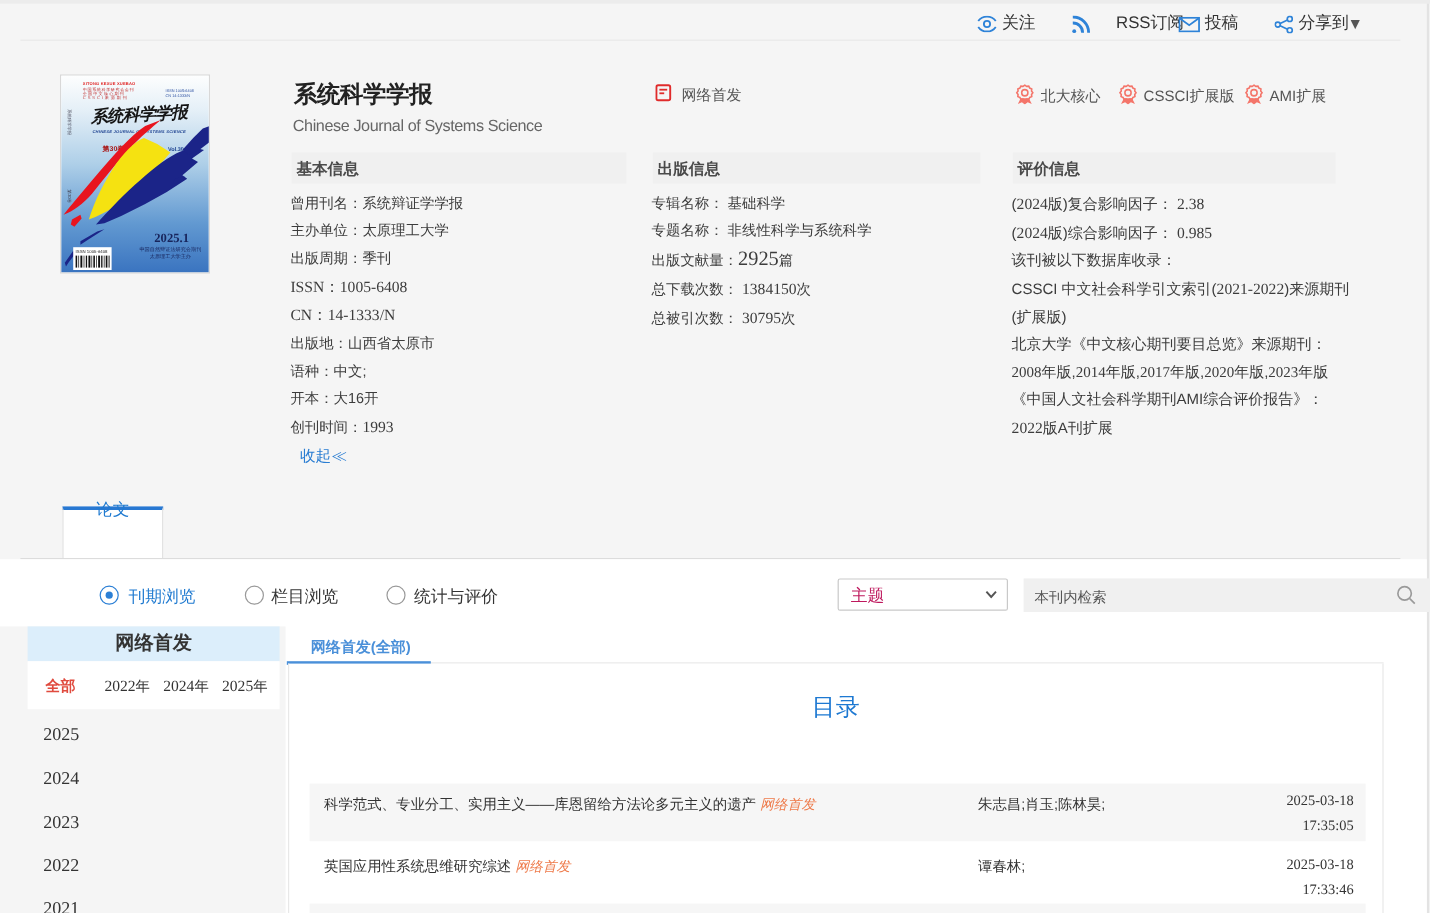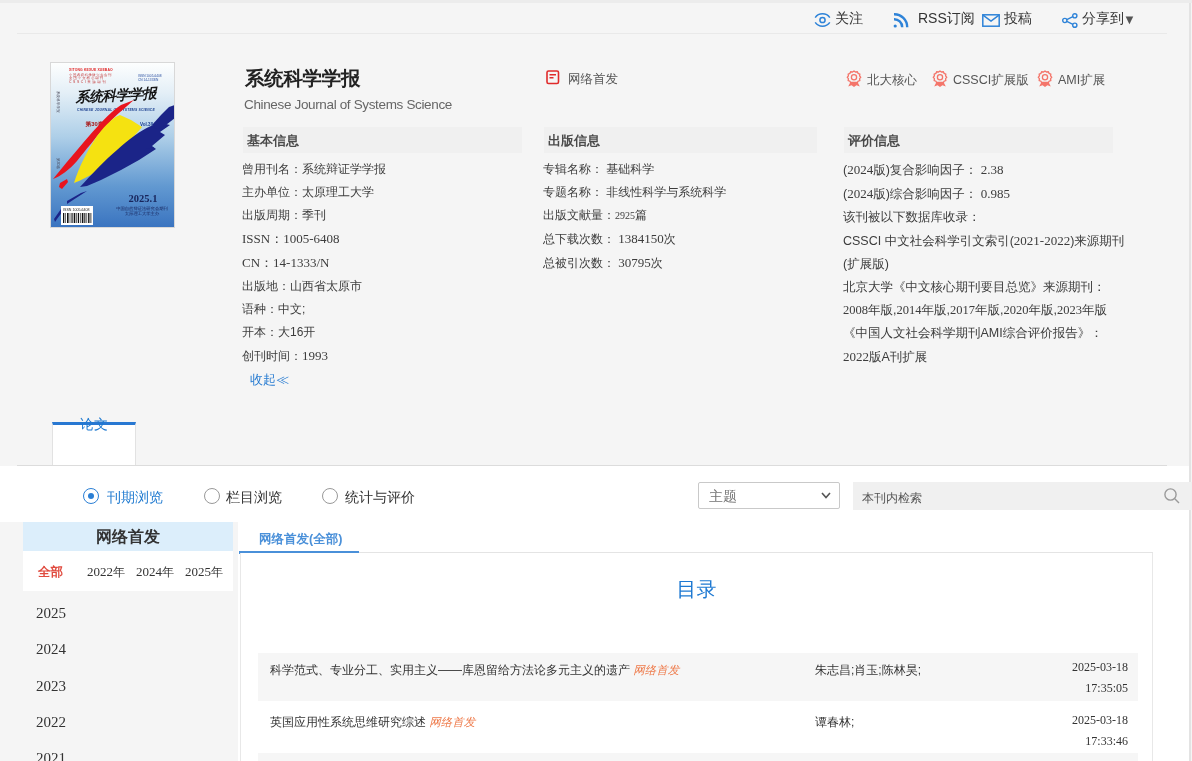--- a/index.html
+++ b/index.html
@@ -26,21 +26,21 @@
     </svg>
   </span>
   <span class="abs" style="left:25px;top:0;">关注</span>
   <span class="abs" style="left:83px;top:3px;">
     <svg width="16" height="15" viewBox="0 0 16 15">
       <path d="M1 6.2 A8 8 0 0 1 9.2 14.2" fill="none" stroke="#2e83d8" stroke-width="2.4"></path>
       <path d="M1 1.2 A13 13 0 0 1 14.2 14.2" fill="none" stroke="#2e83d8" stroke-width="2.4"></path>
       <circle cx="2.2" cy="13" r="1.6" fill="#2e83d8"></circle>
     </svg>
   </span>
-  <span class="abs" style="left:108px;top:0;">RSS订阅</span>
+  <span class="abs" style="left:120px;top:0;">RSS订阅</span>
   <span class="abs" style="left:172px;top:4px;">
     <svg width="18" height="13" viewBox="0 0 18 13">
       <rect x="0.8" y="0.8" width="16.4" height="11.4" fill="none" stroke="#2e83d8" stroke-width="1.5"></rect>
       <path d="M1 1.2 L9 7 L17 1.2" fill="none" stroke="#2e83d8" stroke-width="1.5"></path>
     </svg>
   </span>
   <span class="abs" style="left:194px;top:0;">投稿</span>
   <span class="abs" style="left:252px;top:3px;">
     <svg width="16" height="15" viewBox="0 0 16 15">
       <circle cx="12.8" cy="2.8" r="2.1" fill="none" stroke="#2e83d8" stroke-width="1.4"></circle>
@@ -163,21 +163,21 @@
   <div>出版地：山西省太原市</div>
   <div>语种：中文;</div>
   <div>开本：大16开</div>
   <div>创刊时间：<span class="num" style="font-size:13px;">1993</span></div>
   <div style="color:#2a7dd2;margin-left:8px;font-size:13px;">收起≪</div>
 </div>
 
 <div class="abs" style="left:543px;top:158px;width:300px;font-size:12px;line-height:23px;color:#3c3c3c;">
   <div>专辑名称：&nbsp;基础科学</div>
   <div>专题名称：&nbsp;非线性科学与系统科学</div>
-  <div>出版文献量：<span class="num" style="font-size:10px;margin-top:27px;">2925</span>篇</div>
+  <div>出版文献量：<span class="num" style="font-size:17px;margin-top:27px;">2925</span>篇</div>
   <div>总下载次数：&nbsp;<span class="num" style="font-size:13px;margin-top:32px;">1384150</span>次</div>
   <div>总被引次数：&nbsp;<span class="num" style="font-size:13px;">30795</span>次</div>
 </div>
 
 <div class="abs" style="left:843px;top:158px;width:320px;font-size:12.5px;line-height:23px;color:#3c3c3c;white-space:nowrap;">
   <div>(<span class="num" style="font-size:13px;">2024</span>版)复合影响因子：&nbsp;<span class="num" style="font-size:13px;">2.38</span></div>
   <div>(<span class="num" style="font-size:13px;">2024</span>版)综合影响因子：&nbsp;<span class="num" style="font-size:13px;">0.985</span></div>
   <div>该刊被以下数据库收录：</div>
   <div>CSSCI 中文社会科学引文索引(<span class="num" style="font-size:13px;">2021-2022</span>)来源期刊</div>
   <div>(扩展版)</div>
@@ -196,21 +196,21 @@
 
 <div class="abs" style="left:83px;top:488px;width:16px;height:16px;border:1.5px solid #2b7fd5;border-radius:50%;"></div>
 <div class="abs" style="left:88px;top:493px;width:6px;height:6px;background:#2b7fd5;border-radius:50%;"></div>
 <div class="abs" style="left:107px;top:489px;font-size:14px;color:#1f7ad0;">刊期浏览</div>
 <div class="abs" style="left:204px;top:488px;width:16px;height:16px;border:1.5px solid #999;border-radius:50%;"></div>
 <div class="abs" style="left:226px;top:489px;font-size:14px;color:#333;">栏目浏览</div>
 <div class="abs" style="left:322px;top:488px;width:16px;height:16px;border:1.5px solid #999;border-radius:50%;"></div>
 <div class="abs" style="left:345px;top:489px;font-size:14px;color:#333;">统计与评价</div>
 
 <div class="abs" style="left:698px;top:482px;width:142px;height:27px;background:#fff;border:1px solid #c9c9c9;border-radius:2px;">
-  <span style="position:absolute;left:10px;top:5px;font-size:14px;color:#737373;">主题</span>
+  <span style="position:absolute;left:10px;top:5px;font-size:14px;color:#be185d;">主题</span>
   <svg style="position:absolute;right:8px;top:9px;" width="10" height="7" viewBox="0 0 10 7">
       <path d="M1 1 L5 5.5 L9 1" fill="none" stroke="#555" stroke-width="1.6"></path>
     </svg>
 </div>
 <div class="abs" style="left:853px;top:482px;width:340px;height:28px;background:#f0f0f0;">
   <span style="position:absolute;left:9px;top:8px;font-size:12px;color:#555;">本刊内检索</span>
   <svg style="position:absolute;right:12px;top:5px;" width="18" height="18" viewBox="0 0 18 18">
     <circle cx="7.5" cy="7.5" r="5.6" fill="none" stroke="#9a9a9a" stroke-width="1.4"></circle>
     <path d="M11.8 11.8 L16 16" stroke="#9a9a9a" stroke-width="1.4"></path>
   </svg>

